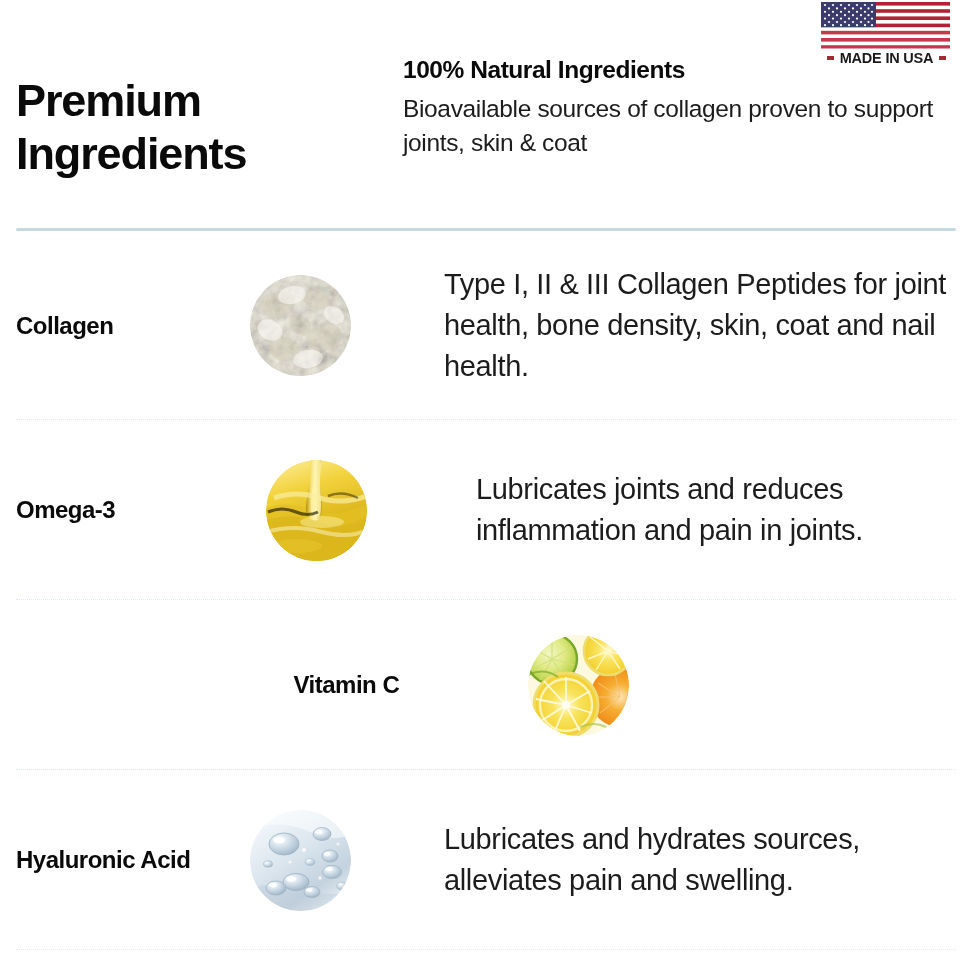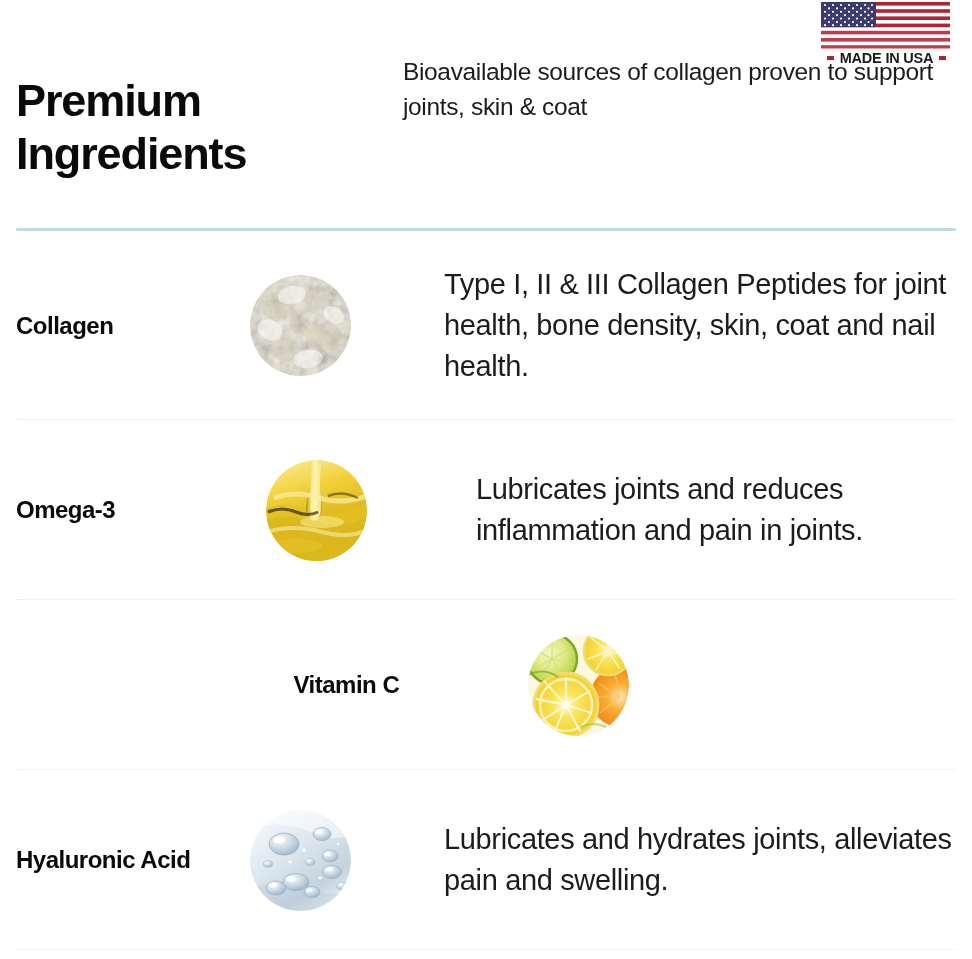--- a/index.html
+++ b/index.html
@@ -252,20 +252,21 @@
     <div class="usa-caption">
       <span class="usa-dash"></span>
       <span class="usa-caption-text">MADE IN USA</span>
       <span class="usa-dash"></span>
     </div>
   </div>
 
   <div class="header">
     <h1 class="header-title">Premium Ingredients</h1>
     <div class="header-right">
+      <div class="header-lead">100% Natural Ingredients</div>
       <div class="header-sub">Bioavailable sources of collagen proven to support joints, skin &amp; coat</div>
     </div>
   </div>
   <div class="divider-top"></div>
 
   <div class="rows">
 
     <div class="row row-0">
       <div class="cell-name">Collagen</div>
       <div class="cell-img">
@@ -482,18 +483,18 @@
                 <ellipse cx="92" cy="76" rx="5.5" ry="4" fill="url(#dropG)" stroke="#a5b8c8" stroke-width="0.5"></ellipse>
                 <circle cx="54" cy="40" r="2" fill="#ffffff" opacity="0.8"></circle>
                 <circle cx="40" cy="52" r="1.6" fill="#ffffff" opacity="0.75"></circle>
                 <circle cx="70" cy="68" r="1.8" fill="#ffffff" opacity="0.75"></circle>
                 <circle cx="88" cy="34" r="1.5" fill="#ffffff" opacity="0.7"></circle>
               </g>
             </g>
           </svg>
         </div>
       </div>
-      <div class="cell-desc">Lubricates and hydrates joints, alleviates pain and swelling.</div>
+      <div class="cell-desc">Lubricates and hydrates sources, alleviates pain and swelling.</div>
       <div class="row-divider"></div>
     </div>
 
   </div>
 </div>
 
 </body></html>

